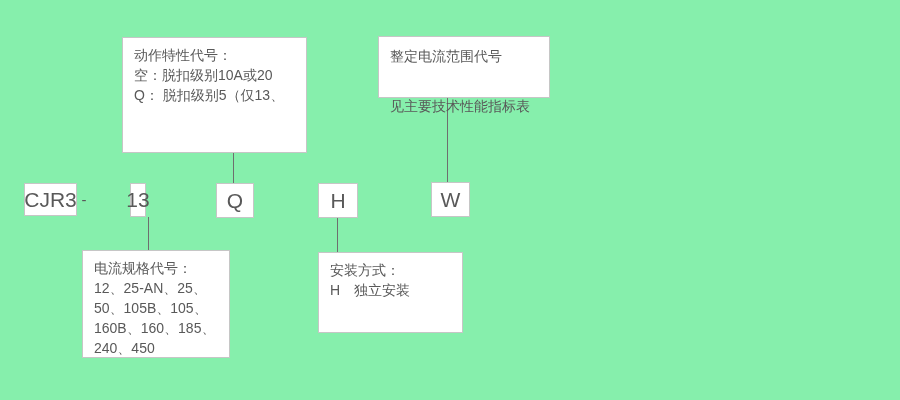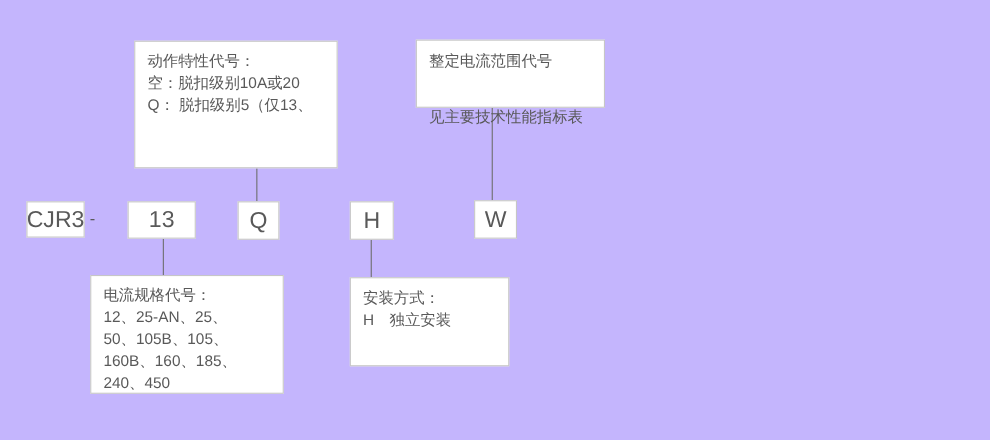--- a/index.html
+++ b/index.html
@@ -4,21 +4,21 @@
 <style>
   html, body {
     margin: 0;
     padding: 0;
     background: #ffffff;
   }
   .canvas {
     position: relative;
     width: 900px;
     height: 400px;
-    background: #c4b5fd;
+    background: #86efac;
     font-family: "Liberation Sans", sans-serif;
     color: #595959;
     overflow: hidden;
   }
   .callout {
     position: absolute;
     box-sizing: border-box;
     border: 1px solid #c6c6c6;
     background: #ffffff;
     padding: 7px 8px 0 11px;
@@ -72,37 +72,37 @@
     <div class="text-line" style="height:21px;font-family:Liberation Serif, serif;">整定电流范围代号</div>
     <div class="text-line" style="height:21px;margin-top:29px;">见主要技术性能指标表</div>
   </div>
 
   <div class="code-box" style="left:24px; top:183px; width:53px; height:33px;">
     <span>CJR3</span>
   </div>
 
   <div class="dash" style="left:78px; top:183px; width:12px; height:33px;">-</div>
 
-  <div class="code-box" style="left:116px; top:183px; width:62px; height:34px;">
+  <div class="code-box" style="left:130px; top:183px; width:16px; height:34px;">
     <span>13</span>
   </div>
 
   <div class="code-box" style="left:216px; top:183px; width:38px; height:35px;">
     <span>Q</span>
   </div>
 
   <div class="code-box" style="left:318px; top:183px; width:40px; height:35px;">
     <span>H</span>
   </div>
 
   <div class="code-box" style="left:431px; top:182px; width:39px; height:35px;">
     <span>W</span>
   </div>
 
-  <div class="callout" style="left:82px; top:250px; width:176px; height:108px;">
+  <div class="callout" style="left:82px; top:250px; width:148px; height:108px;">
     <div class="text-line">电流规格代号：</div>
     <div class="text-line">12、25-AN、25、</div>
     <div class="text-line">50、105B、105、</div>
     <div class="text-line">160B、160、185、</div>
     <div class="text-line">240、450</div>
   </div>
 
   <div class="callout" style="left:318px; top:252px; width:145px; height:81px;">
     <div class="text-line">安装方式：</div>
     <div class="text-line">H　独立安装</div>

